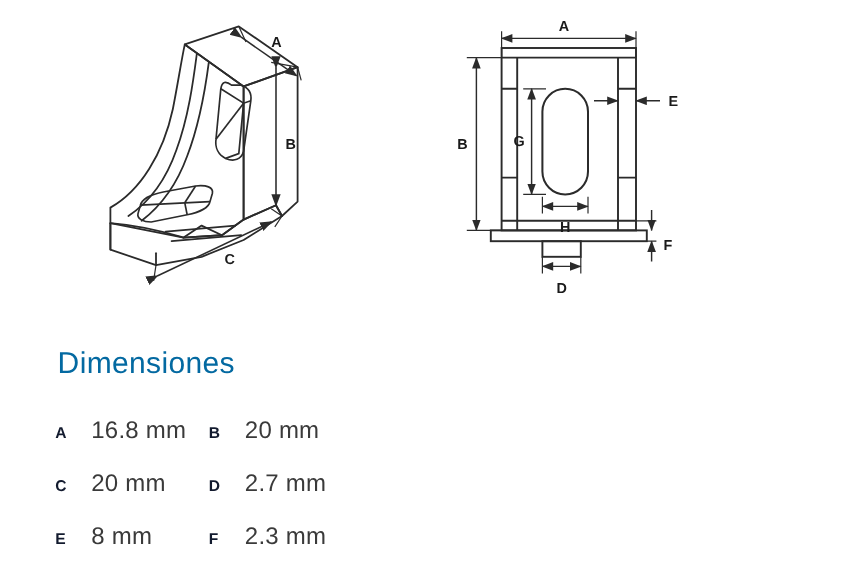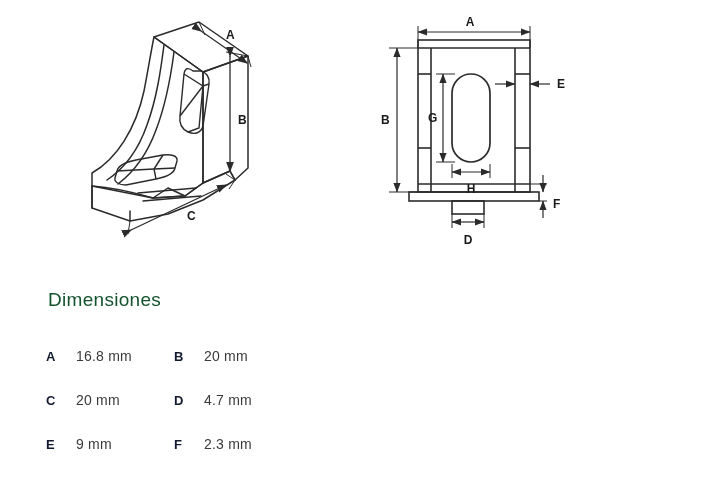--- a/index.html
+++ b/index.html
@@ -30,23 +30,23 @@
   #front-drawing {
     left: 375px;
     top: 12px;
     width: 250px;
     height: 250px;
   }
   .dim-title {
     position: absolute;
     left: 48px;
     top: 289px;
-    font-size: 19px;
+    font-size: 25px;
     font-weight: 400;
-    color: #14532d;
+    color: #0369a1;
     letter-spacing: 0.3px;
   }
   .dim-table {
     position: absolute;
     left: 46px;
     top: 348px;
     width: 300px;
   }
   .dim-row {
     display: flex;
@@ -60,21 +60,21 @@
   }
   .dim-key {
     font-size: 13px;
     font-weight: bold;
     color: #121a2e;
     width: 30px;
     flex: none;
     letter-spacing: 0.2px;
   }
   .dim-val {
-    font-size: 14px;
+    font-size: 20px;
     color: #3a3a3a;
     letter-spacing: 0.2px;
   }
   svg text {
     font-family: "Liberation Sans", sans-serif;
     font-weight: bold;
     fill: #1a1a1a;
   }
 </style>
 </head>
@@ -253,28 +253,28 @@
       </div>
     </div>
 
     <div class="dim-row">
       <div class="dim-cell">
         <span class="dim-key">C</span>
         <span class="dim-val">20 mm</span>
       </div>
       <div class="dim-cell">
         <span class="dim-key">D</span>
-        <span class="dim-val">4.7 mm</span>
+        <span class="dim-val">2.7 mm</span>
       </div>
     </div>
 
     <div class="dim-row">
       <div class="dim-cell">
         <span class="dim-key">E</span>
-        <span class="dim-val">9 mm</span>
+        <span class="dim-val">8 mm</span>
       </div>
       <div class="dim-cell">
         <span class="dim-key">F</span>
         <span class="dim-val">2.3 mm</span>
       </div>
     </div>
   </div>
 
 </div>
 

